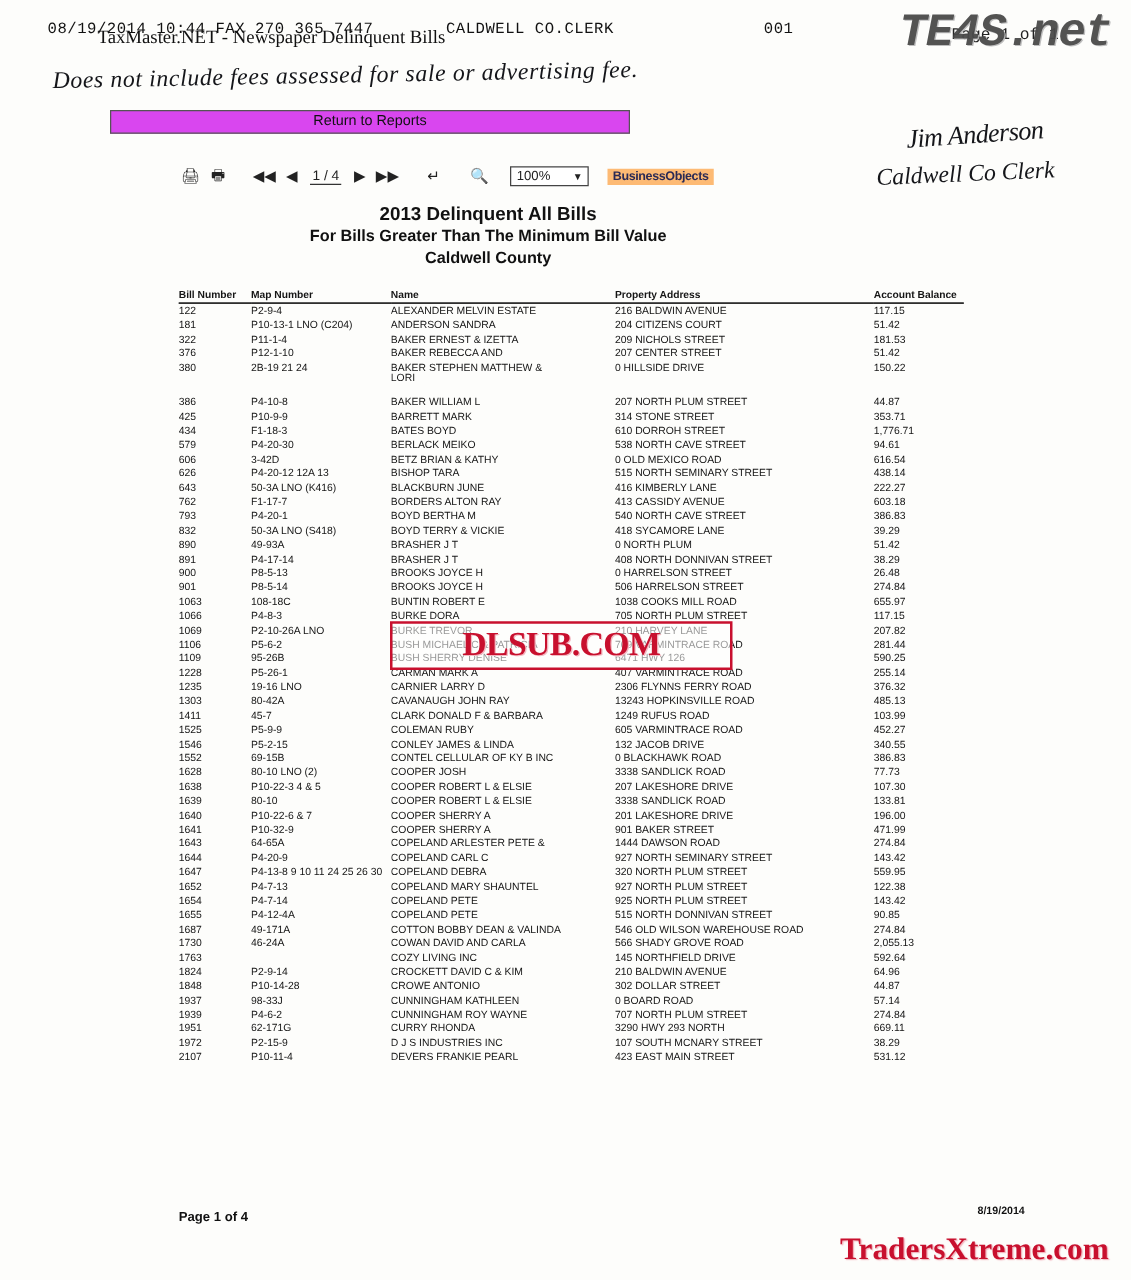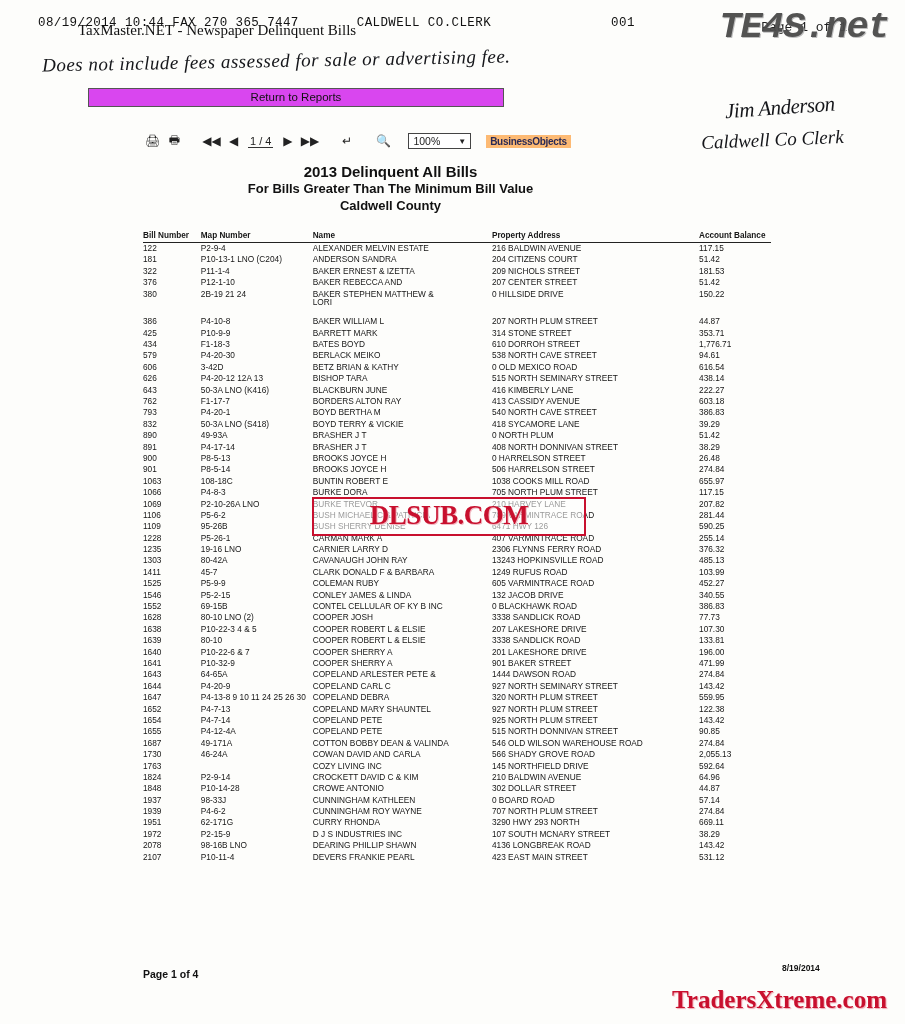--- a/index.html
+++ b/index.html
@@ -689,27 +689,20 @@
             <td class="c-bal num">669.11</td>
           </tr>
           <tr>
             <td class="c-bill">1972</td>
             <td class="c-map">P2-15-9</td>
             <td class="c-name"><span>D J S INDUSTRIES INC</span></td>
             <td class="c-addr">107 SOUTH MCNARY STREET</td>
             <td class="c-bal num">38.29</td>
           </tr>
           <tr>
-            <td class="c-bill">2078</td>
-            <td class="c-map">98-16B LNO</td>
-            <td class="c-name"><span>DEARING PHILLIP SHAWN</span></td>
-            <td class="c-addr">4136 LONGBREAK ROAD</td>
-            <td class="c-bal num">143.42</td>
-          </tr>
-          <tr>
             <td class="c-bill">2107</td>
             <td class="c-map">P10-11-4</td>
             <td class="c-name"><span>DEVERS FRANKIE PEARL</span></td>
             <td class="c-addr">423 EAST MAIN STREET</td>
             <td class="c-bal num">531.12</td>
           </tr>
         </tbody>
     </table>
   </div>
 

